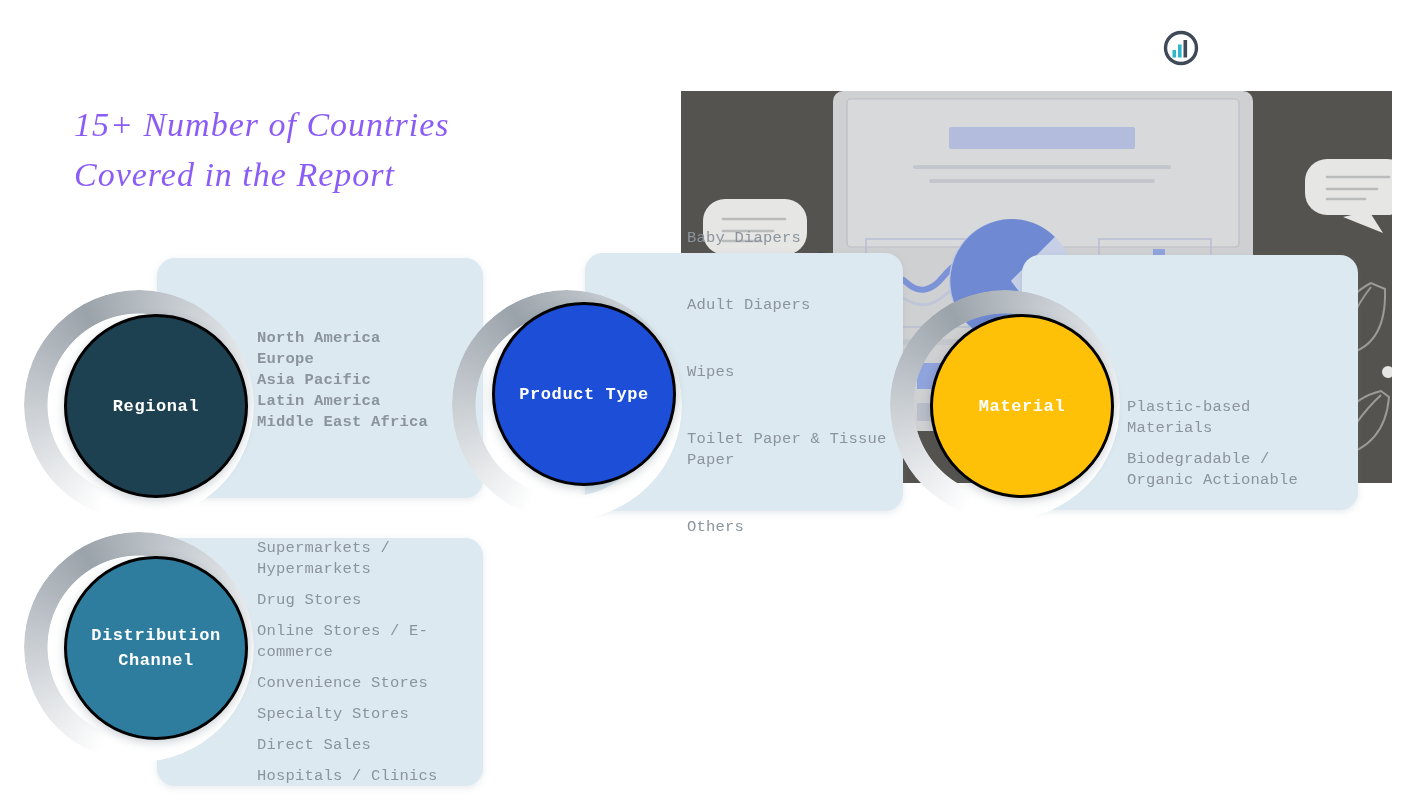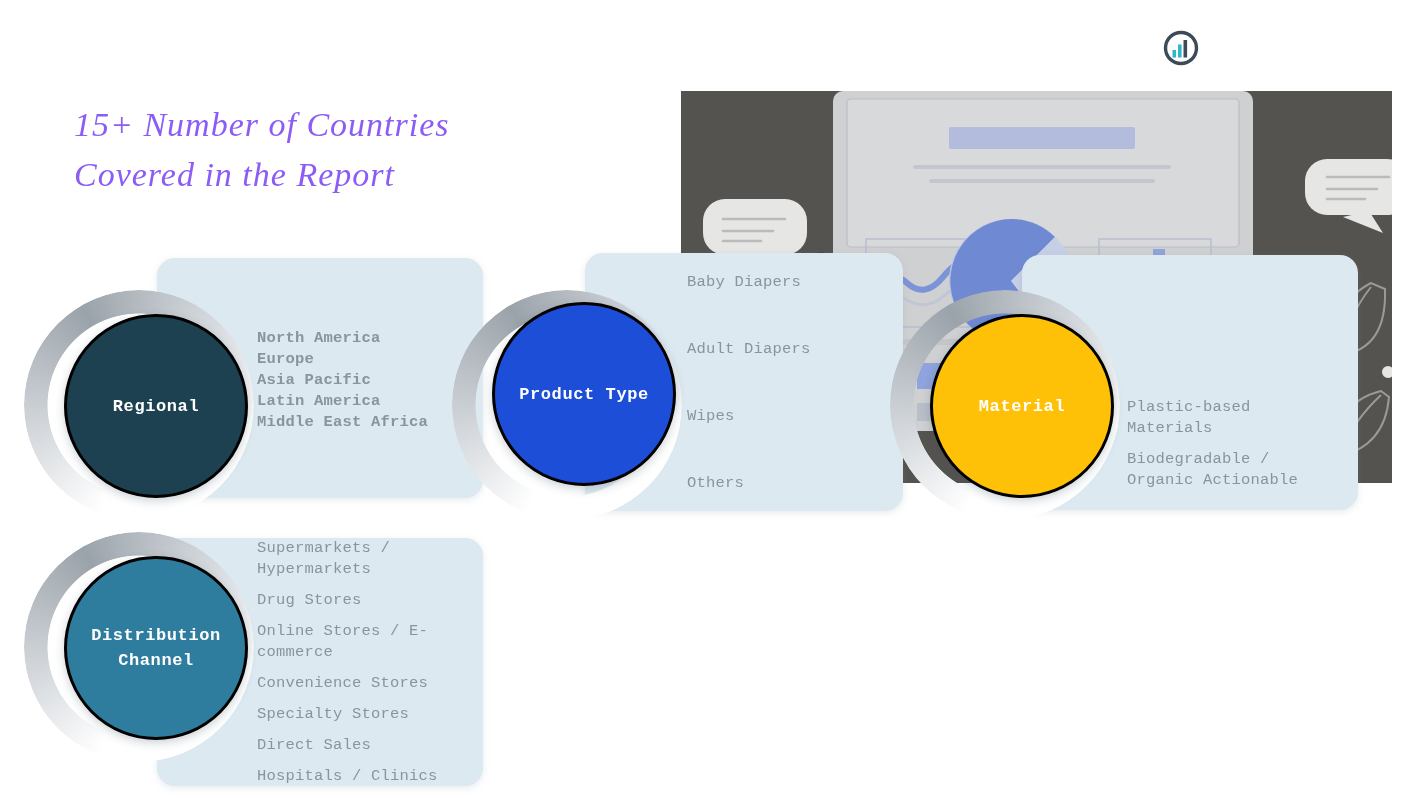--- a/index.html
+++ b/index.html
@@ -205,20 +205,21 @@
   <div class="node" style="left:452px;top:290px;">
     <div class="ring" style="left:0;top:0;width:230px;height:230px;"></div>
     <div class="circle" style="left:40px;top:12px;width:184px;height:184px;background:#1d4ed8;">
       <span class="circle-label">Product Type</span>
     </div>
   </div>
   <div class="card-list" style="left:687px;top:275px;width:200px;height:216px;gap:36px;">
     <div class="card-item">Baby Diapers</div>
     <div class="card-item">Adult Diapers</div>
     <div class="card-item">Wipes</div>
+    <div class="card-item">Toilet Paper &amp; Tissue Paper</div>
     <div class="card-item">Others</div>
   </div>
 
   <div class="card" style="left:1022px;top:255px;width:336px;height:255px;"></div>
   <div class="node" style="left:890px;top:290px;">
     <div class="ring" style="left:0;top:0;width:230px;height:230px;"></div>
     <div class="circle" style="left:40px;top:24px;width:184px;height:184px;background:#ffc107;">
       <span class="circle-label">Material</span>
     </div>
   </div>

